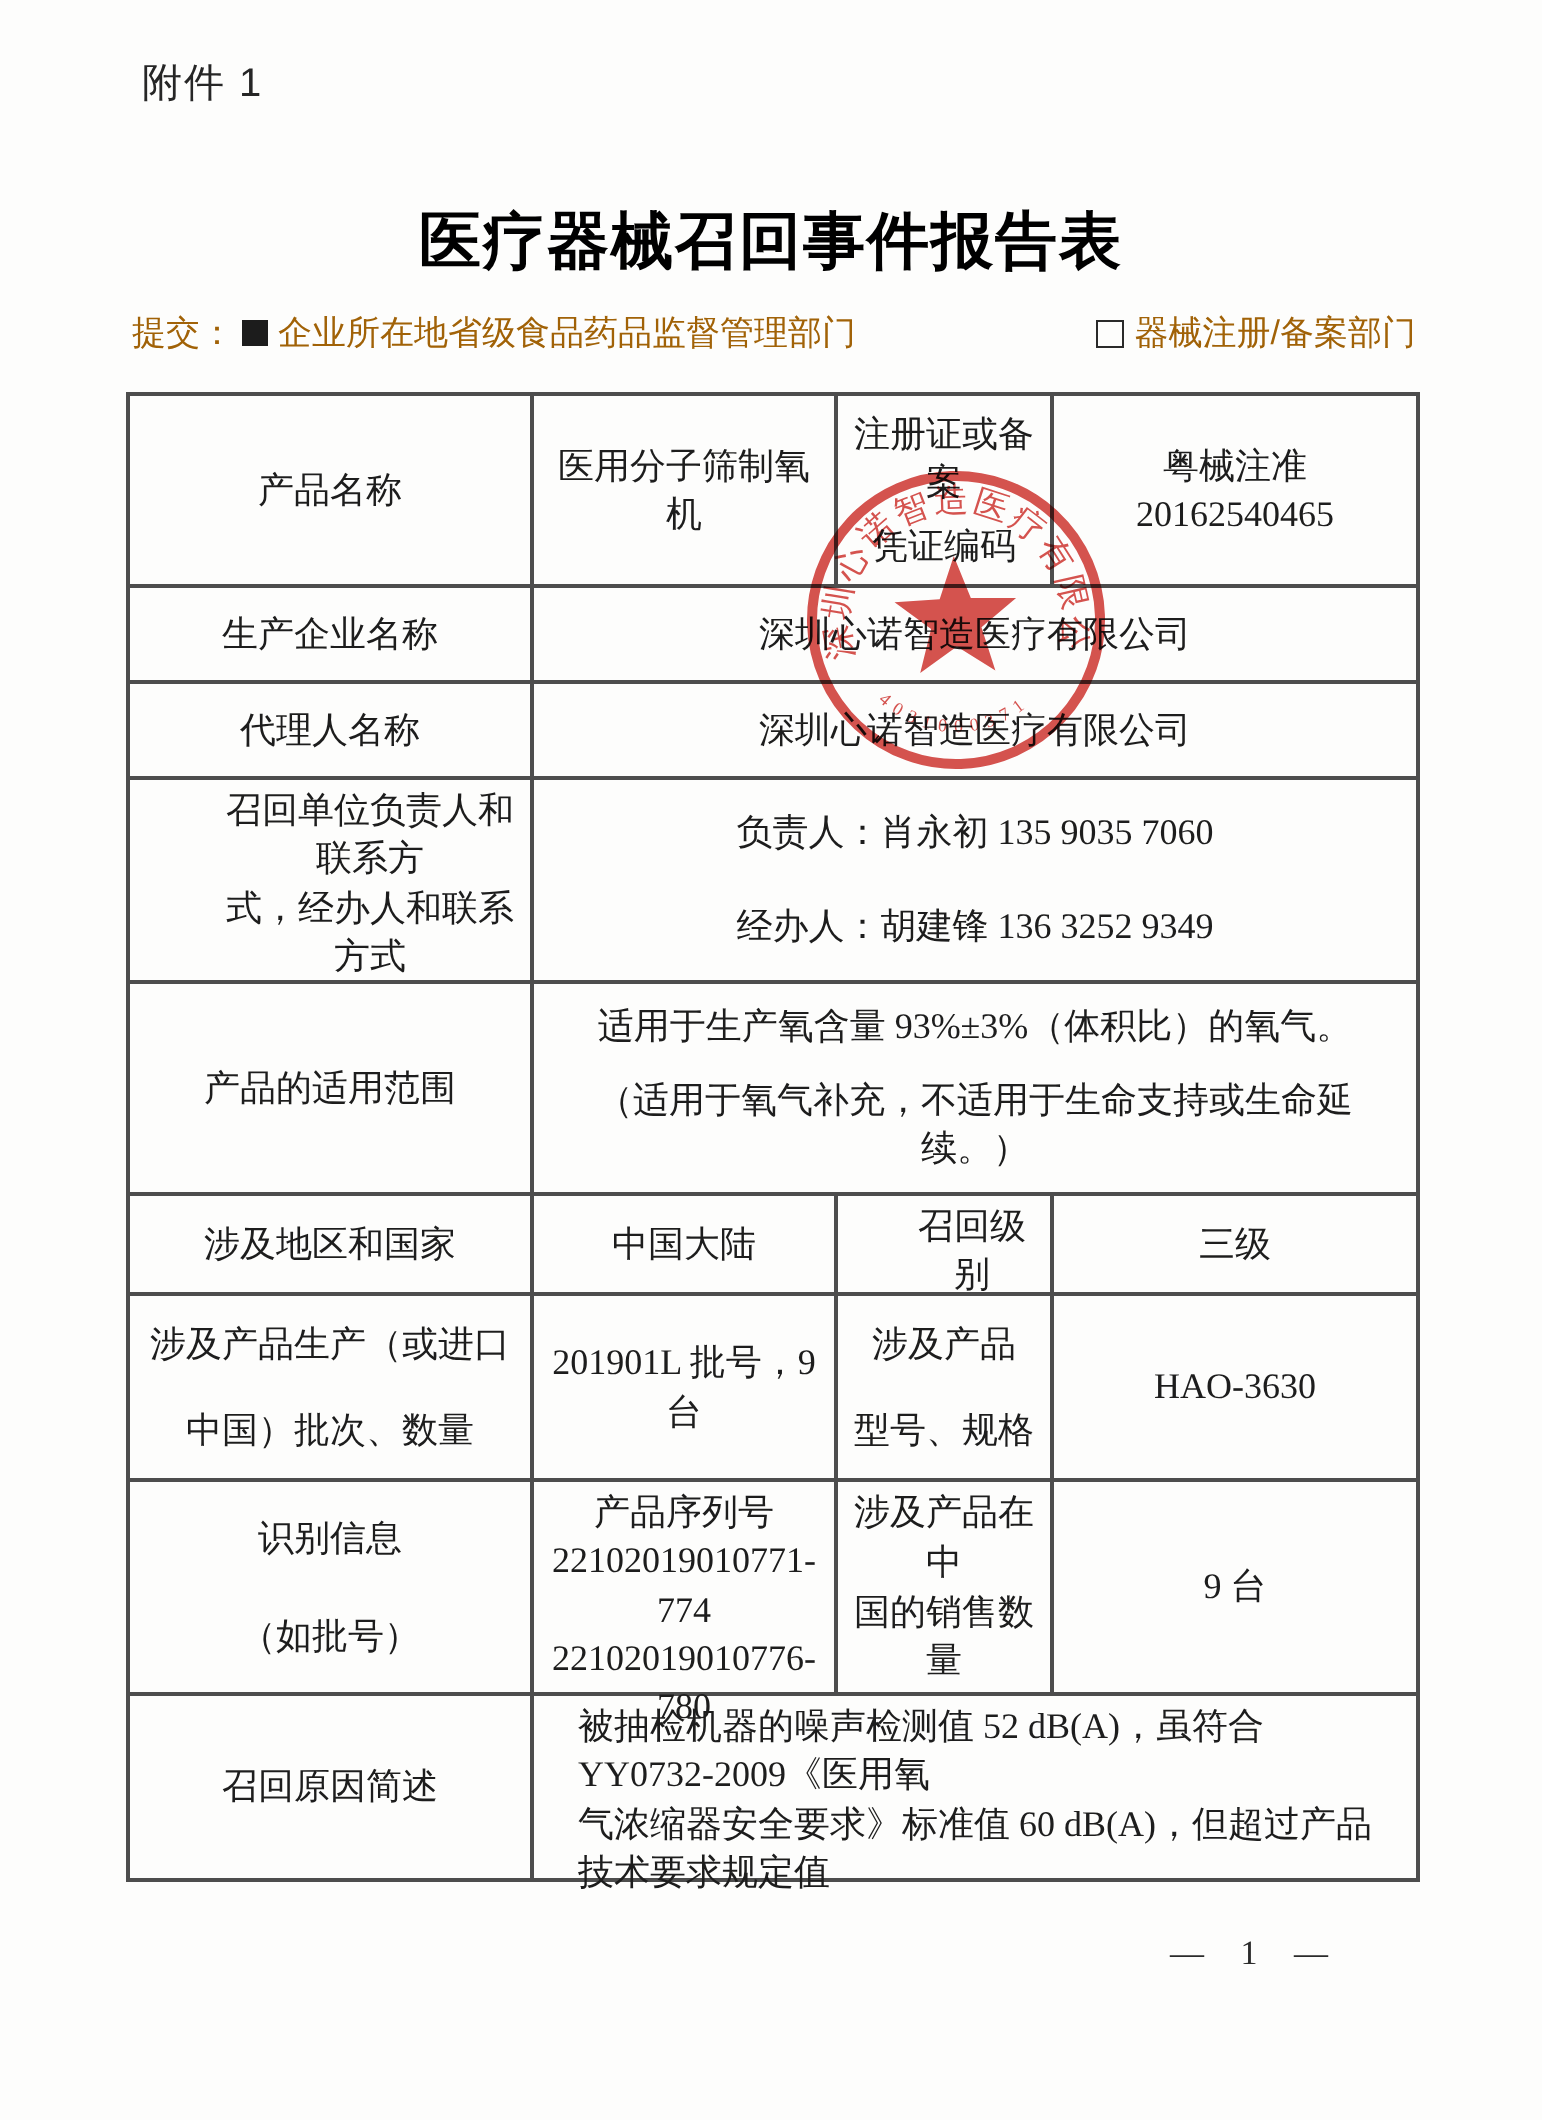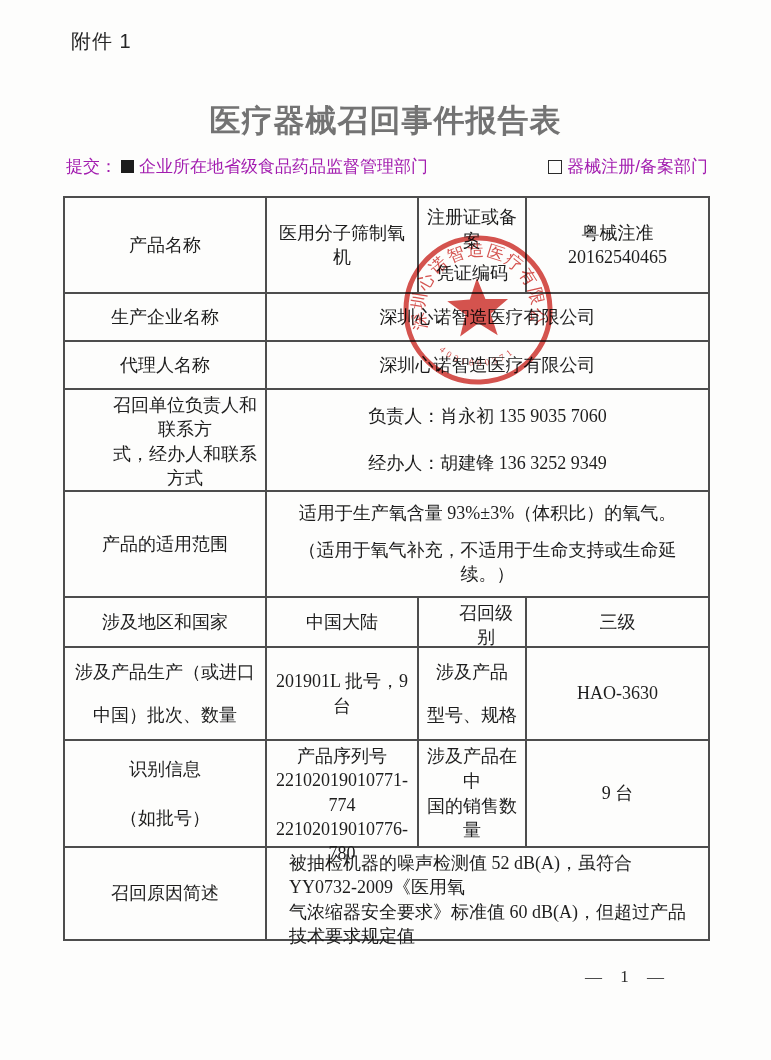--- a/index.html
+++ b/index.html
@@ -9,27 +9,27 @@
     font-family:"Liberation Serif", serif;
   }
   .attachment{
     position:absolute;left:71px;top:28px;
     font-family:"Liberation Sans", sans-serif;
     font-size:20px;color:#262626;letter-spacing:1px;
   }
   .doc-title{
     position:absolute;left:0;top:100px;width:771px;text-align:center;
     font-family:"Liberation Sans", sans-serif;
-    font-size:31px;font-weight:600;color:#737373;letter-spacing:1px;
+    font-size:31px;font-weight:600;color:#000000;letter-spacing:1px;
   }
   .submit-line{
     position:absolute;left:66px;top:155px;width:642px;
     display:flex;justify-content:space-between;align-items:center;
     font-family:"Liberation Sans", sans-serif;
-    font-size:17px;color:#a21caf;
+    font-size:17px;color:#a16207;
   }
   .submit-left,.submit-right{display:flex;align-items:center;gap:2px;}
   .cb{display:inline-block;width:13px;height:13px;margin:0 3px 0 2px;}
   .cb-filled{background:#1c1c1c;}
   .cb-empty{background:transparent;border:1.6px solid #2a2a2a;width:12px;height:12px;}
   table.report{
     position:absolute;left:63px;top:196px;
     border-collapse:collapse;table-layout:fixed;
     width:645px;
   }

